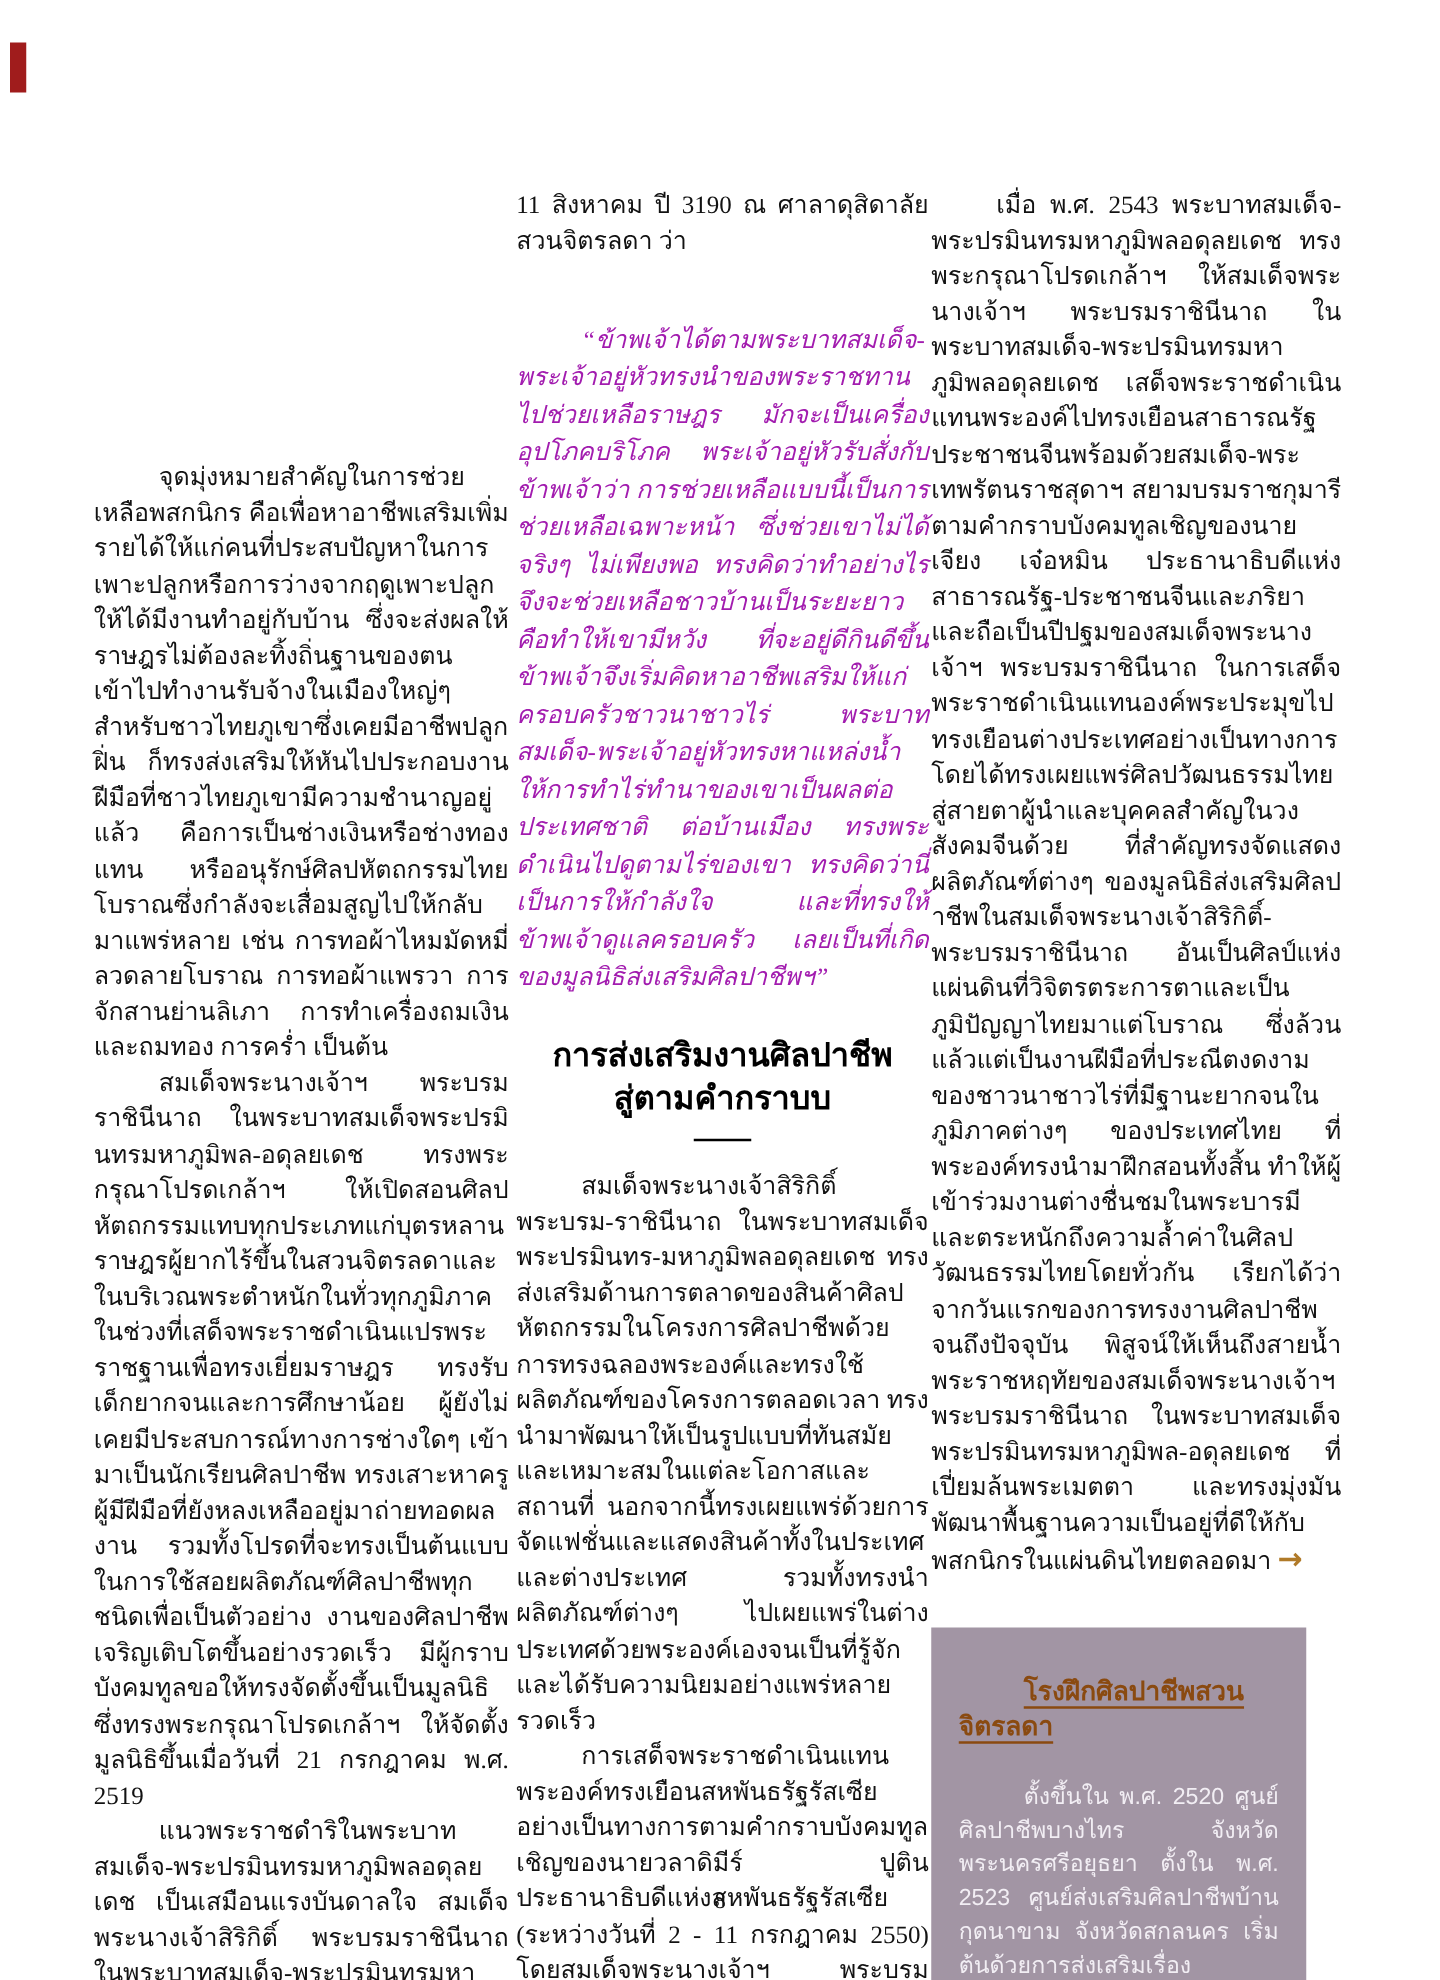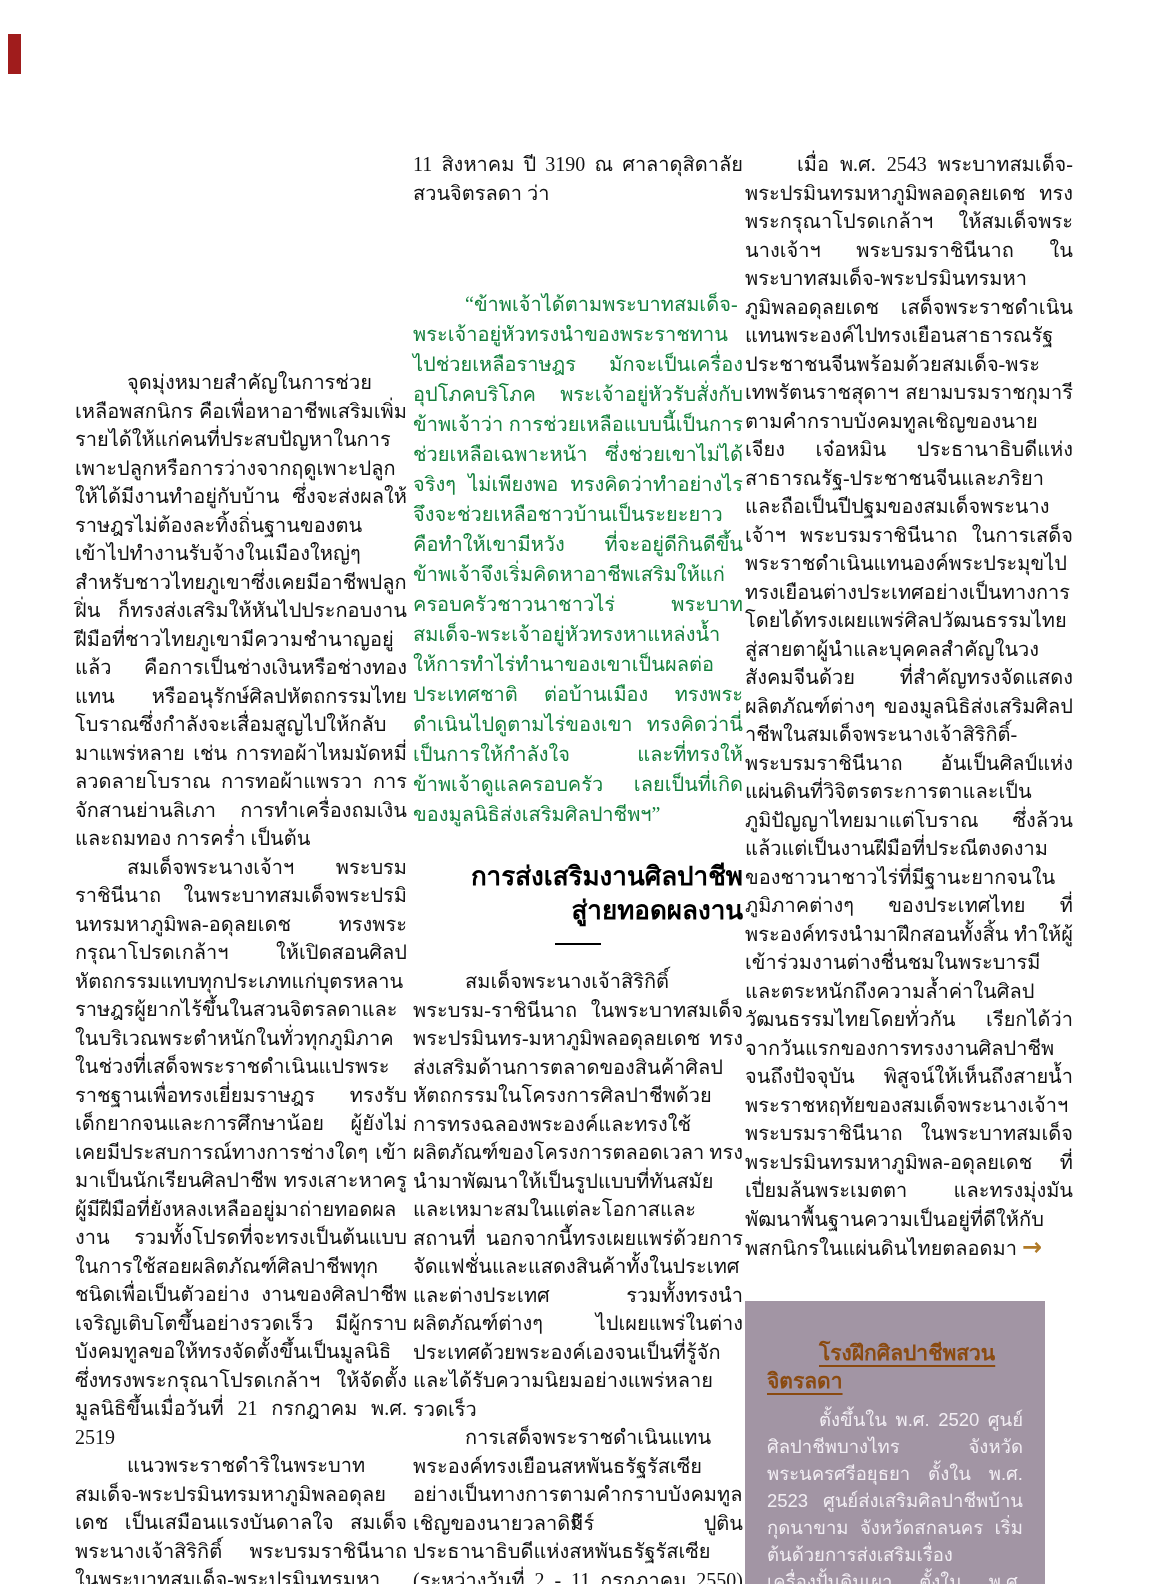--- a/index.html
+++ b/index.html
@@ -27,31 +27,32 @@
     line-height: 28.5px;
     text-align: justify;
   }
   .col p { text-indent: 52px; }
   .col p.no-indent { text-indent: 0; }
   #col-left   { left: 75px;  top: 368px; width: 332px; }
   #col-middle { left: 413px; top: 150px; width: 330px; }
   #col-right  { left: 745px; top: 150px; width: 328px; }
 
   .quote {
-    margin-top: 82px;
-    color: #15803d;
+    margin-top: 50px;
+    font-style: italic;
+    color: #a21caf;
     line-height: 30px;
   }
   .section-heading {
     margin-top: 30px;
     font-family: "Liberation Sans", "DejaVu Sans", sans-serif;
     font-weight: bold;
     font-size: 26px;
     line-height: 34px;
-    text-align: right;
+    text-align: center;
     text-indent: 0;
     color: #000000;
   }
   .heading-rule {
     width: 46px;
     height: 2px;
     background: #000000;
     margin: 16px auto 22px auto;
   }
   .arrow {
@@ -69,21 +70,21 @@
     padding: 38px 22px 30px 22px;
     font-family: "Liberation Sans", "DejaVu Sans", sans-serif;
   }
   .info-box-heading {
     color: #8a4a10;
     font-weight: bold;
     font-size: 21px;
     text-decoration: underline;
     text-underline-offset: 5px;
     text-indent: 0;
-    margin-bottom: 10px;
+    margin-bottom: 26px;
   }
   .info-box-body {
     color: #f2eef4;
     font-size: 18.5px;
     line-height: 27px;
     text-align: justify;
     text-indent: 44px;
   }
   .page-number {
     position: absolute;
@@ -106,21 +107,21 @@
     <p>จุดมุ่งหมายสำคัญในการช่วยเหลือพสกนิกร คือเพื่อหาอาชีพเสริมเพิ่มรายได้ให้แก่คนที่ประสบปัญหาในการเพาะปลูกหรือการว่างจากฤดูเพาะปลูกให้ได้มีงานทำอยู่กับบ้าน ซึ่งจะส่งผลให้ราษฎรไม่ต้องละทิ้งถิ่นฐานของตนเข้าไปทำงานรับจ้างในเมืองใหญ่ๆ สำหรับชาวไทยภูเขาซึ่งเคยมีอาชีพปลูกฝิ่น ก็ทรงส่งเสริมให้หันไปประกอบงานฝีมือที่ชาวไทยภูเขามีความชำนาญอยู่แล้ว คือการเป็นช่างเงินหรือช่างทองแทน หรืออนุรักษ์ศิลปหัตถกรรมไทยโบราณซึ่งกำลังจะเสื่อมสูญไปให้กลับมาแพร่หลาย เช่น การทอผ้าไหมมัดหมี่ลวดลายโบราณ การทอผ้าแพรวา การจักสานย่านลิเภา การทำเครื่องถมเงินและถมทอง การคร่ำ เป็นต้น</p>
     <p>สมเด็จพระนางเจ้าฯ พระบรมราชินีนาถ ในพระบาทสมเด็จพระปรมินทรมหาภูมิพล-อดุลยเดช ทรงพระกรุณาโปรดเกล้าฯ ให้เปิดสอนศิลปหัตถกรรมแทบทุกประเภทแก่บุตรหลานราษฎรผู้ยากไร้ขึ้นในสวนจิตรลดาและในบริเวณพระตำหนักในทั่วทุกภูมิภาค ในช่วงที่เสด็จพระราชดำเนินแปรพระราชฐานเพื่อทรงเยี่ยมราษฎร ทรงรับเด็กยากจนและการศึกษาน้อย ผู้ยังไม่เคยมีประสบการณ์ทางการช่างใดๆ เข้ามาเป็นนักเรียนศิลปาชีพ ทรงเสาะหาครูผู้มีฝีมือที่ยังหลงเหลืออยู่มาถ่ายทอดผลงาน รวมทั้งโปรดที่จะทรงเป็นต้นแบบในการใช้สอยผลิตภัณฑ์ศิลปาชีพทุกชนิดเพื่อเป็นตัวอย่าง งานของศิลปาชีพเจริญเติบโตขึ้นอย่างรวดเร็ว มีผู้กราบบังคมทูลขอให้ทรงจัดตั้งขึ้นเป็นมูลนิธิ ซึ่งทรงพระกรุณาโปรดเกล้าฯ ให้จัดตั้งมูลนิธิขึ้นเมื่อวันที่ 21 กรกฎาคม พ.ศ. 2519</p>
     <p>แนวพระราชดำริในพระบาทสมเด็จ-พระปรมินทรมหาภูมิพลอดุลยเดช เป็นเสมือนแรงบันดาลใจ สมเด็จพระนางเจ้าสิริกิติ์ พระบรมราชินีนาถ ในพระบาทสมเด็จ-พระปรมินทรมหาภูมิพลอดุลยเดช จึงทรงมุ่งมั่นที่จะพัฒนางานศิลปาชีพตลอดระยะเวลาการทรงงาน ดังพระราชดำรัสที่ทรงพระราชทานแก่ผู้เข้าเฝ้าฯ ถวายพระพรชัยมงคล เมื่อวันที่</p>
   </div>
 
   <div class="col" id="col-middle">
     <p class="no-indent">11 สิงหาคม ปี 3190 ณ ศาลาดุสิดาลัย สวนจิตรลดา ว่า</p>
     <p class="quote">“ข้าพเจ้าได้ตามพระบาทสมเด็จ-พระเจ้าอยู่หัวทรงนำของพระราชทานไปช่วยเหลือราษฎร มักจะเป็นเครื่องอุปโภคบริโภค พระเจ้าอยู่หัวรับสั่งกับข้าพเจ้าว่า การช่วยเหลือแบบนี้เป็นการช่วยเหลือเฉพาะหน้า ซึ่งช่วยเขาไม่ได้จริงๆ ไม่เพียงพอ ทรงคิดว่าทำอย่างไรจึงจะช่วยเหลือชาวบ้านเป็นระยะยาว คือทำให้เขามีหวัง ที่จะอยู่ดีกินดีขึ้น ข้าพเจ้าจึงเริ่มคิดหาอาชีพเสริมให้แก่ครอบครัวชาวนาชาวไร่ พระบาทสมเด็จ-พระเจ้าอยู่หัวทรงหาแหล่งน้ำ ให้การทำไร่ทำนาของเขาเป็นผลต่อประเทศชาติ ต่อบ้านเมือง ทรงพระดำเนินไปดูตามไร่ของเขา ทรงคิดว่านี่เป็นการให้กำลังใจ และที่ทรงให้ข้าพเจ้าดูแลครอบครัว เลยเป็นที่เกิดของมูลนิธิส่งเสริมศิลปาชีพฯ”</p>
     <h2 class="section-heading">
       <span>การส่งเสริมงานศิลปาชีพ</span><br>
-      <span>สู่ายทอดผลงาน</span>
+      <span>สู่ตามคำกราบบ</span>
     </h2>
     <div class="heading-rule"></div>
     <p>สมเด็จพระนางเจ้าสิริกิติ์ พระบรม-ราชินีนาถ ในพระบาทสมเด็จพระปรมินทร-มหาภูมิพลอดุลยเดช ทรงส่งเสริมด้านการตลาดของสินค้าศิลปหัตถกรรมในโครงการศิลปาชีพด้วยการทรงฉลองพระองค์และทรงใช้ผลิตภัณฑ์ของโครงการตลอดเวลา ทรงนำมาพัฒนาให้เป็นรูปแบบที่ทันสมัยและเหมาะสมในแต่ละโอกาสและสถานที่ นอกจากนี้ทรงเผยแพร่ด้วยการจัดแฟชั่นและแสดงสินค้าทั้งในประเทศและต่างประเทศ รวมทั้งทรงนำผลิตภัณฑ์ต่างๆ ไปเผยแพร่ในต่างประเทศด้วยพระองค์เองจนเป็นที่รู้จักและได้รับความนิยมอย่างแพร่หลายรวดเร็ว</p>
     <p>การเสด็จพระราชดำเนินแทนพระองค์ทรงเยือนสหพันธรัฐรัสเซียอย่างเป็นทางการตามคำกราบบังคมทูลเชิญของนายวลาดิมีร์ ปูติน ประธานาธิบดีแห่งสหพันธรัฐรัสเซีย (ระหว่างวันที่ 2 - 11 กรกฎาคม 2550) โดยสมเด็จพระนางเจ้าฯ พระบรมราชินีนาถ ในพระบาทสมเด็จพระปรมินทรมหาภูมิพล-อดุลยเดช ทรงพระกรุณาโปรดเกล้าฯ ให้มีการจัดแสดงผลิตภัณฑ์ของมูลนิธิส่งเสริม-ศิลปาชีพในสมเด็จพระนางเจ้าสิริกิติ์ พระบรม-ราชินีนาถ ณ พระราชวังเครมลิน เพื่อเผยแพร่ศิลปหัตถกรรมและวัฒนธรรมของไทย</p>
   </div>
 
   <div class="col" id="col-right">
     <p><span>เมื่อ พ.ศ. 2543 พระบาทสมเด็จ-พระปรมินทรมหาภูมิพลอดุลยเดช ทรงพระกรุณาโปรดเกล้าฯ ให้สมเด็จพระนางเจ้าฯ พระบรมราชินีนาถ ในพระบาทสมเด็จ-พระปรมินทรมหาภูมิพลอดุลยเดช เสด็จพระราชดำเนินแทนพระองค์ไปทรงเยือนสาธารณรัฐประชาชนจีนพร้อมด้วยสมเด็จ-พระเทพรัตนราชสุดาฯ สยามบรมราชกุมารี ตามคำกราบบังคมทูลเชิญของนายเจียง เจ๋อหมิน ประธานาธิบดีแห่งสาธารณรัฐ-ประชาชนจีนและภริยา และถือเป็นปีปฐมของสมเด็จพระนางเจ้าฯ พระบรมราชินีนาถ ในการเสด็จพระราชดำเนินแทนองค์พระประมุขไปทรงเยือนต่างประเทศอย่างเป็นทางการ โดยได้ทรงเผยแพร่ศิลปวัฒนธรรมไทยสู่สายตาผู้นำและบุคคลสำคัญในวงสังคมจีนด้วย ที่สำคัญทรงจัดแสดงผลิตภัณฑ์ต่างๆ ของมูลนิธิส่งเสริมศิลปาชีพในสมเด็จพระนางเจ้าสิริกิติ์-พระบรมราชินีนาถ อันเป็นศิลป์แห่งแผ่นดินที่วิจิตรตระการตาและเป็นภูมิปัญญาไทยมาแต่โบราณ ซึ่งล้วนแล้วแต่เป็นงานฝีมือที่ประณีตงดงามของชาวนาชาวไร่ที่มีฐานะยากจนในภูมิภาคต่างๆ ของประเทศไทย ที่พระองค์ทรงนำมาฝึกสอนทั้งสิ้น ทำให้ผู้เข้าร่วมงานต่างชื่นชมในพระบารมีและตระหนักถึงความล้ำค่าในศิลปวัฒนธรรมไทยโดยทั่วกัน เรียกได้ว่าจากวันแรกของการทรงงานศิลปาชีพจนถึงปัจจุบัน พิสูจน์ให้เห็นถึงสายน้ำพระราชหฤทัยของสมเด็จพระนางเจ้าฯ พระบรมราชินีนาถ ในพระบาทสมเด็จพระปรมินทรมหาภูมิพล-อดุลยเดช ที่เปี่ยมล้นพระเมตตา และทรงมุ่งมันพัฒนาพื้นฐานความเป็นอยู่ที่ดีให้กับพสกนิกรในแผ่นดินไทยตลอดมา</span>&nbsp;<span class="arrow">→</span></p>
 
     <div class="info-box">

